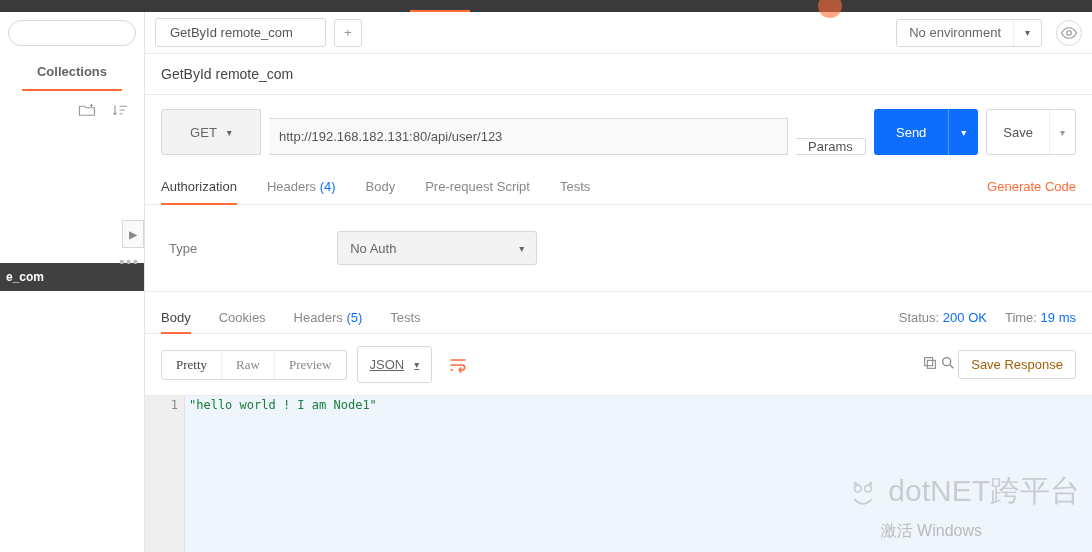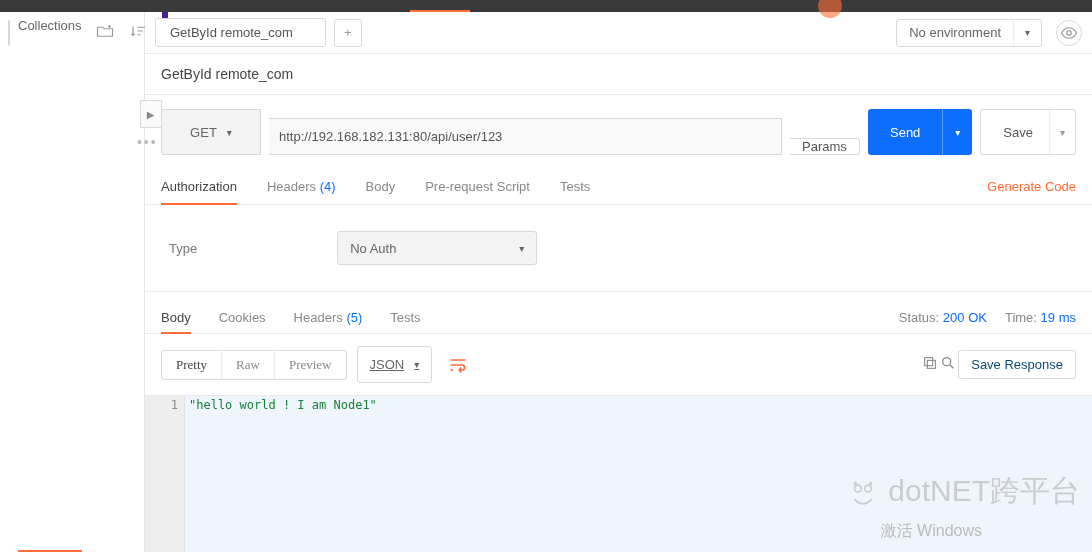--- a/index.html
+++ b/index.html
@@ -1,47 +1,47 @@
 <!DOCTYPE html>
 <html><head>
 <meta charset="utf-8">
 <style>
   * { box-sizing: border-box; margin: 0; padding: 0; font-family: -apple-system, "Segoe UI", Arial, sans-serif; }
   body { width: 1092px; height: 552px; overflow: hidden; background: #fff; font-size: 13px; color: #333; position: relative; }
   .topbar { height: 12px; background: #3a3a3a; position: relative; }
   .topbar .orange-underline { position: absolute; left: 410px; top: 10px; width: 60px; height: 2px; background: #ff6c37; }
   .topbar .circle { position: absolute; right: 250px; top: -6px; width: 24px; height: 24px; border-radius: 50%; background: #ff6c37; opacity: .6; }
   .main { display: flex; height: 540px; }
-  .sidebar { width: 145px; border-right: 1px solid #e5e5e5; display: flex; flex-direction: row; }
+  .sidebar { width: 145px; border-right: 1px solid #e5e5e5; display: flex; flex-direction: column; font-weight: bold; }
   .search-pill { margin: 8px 8px 12px 8px; height: 26px; border: 1px solid #d8d8d8; border-radius: 14px; background: #fff; }
   .collections-tab { text-align: center; color: #666; padding: 6px 0 10px 0; border-bottom: 2px solid #ff6c37; margin: 0 auto; width: 100px; }
   .sidebar-tools { display: flex; justify-content: flex-end; gap: 16px; padding: 12px 14px; color: #999; }
   .folder-icon svg, .sort-icon svg { width: 18px; height: 14px; }
   .sidebar-spacer { flex: 1; position: relative; }
   .expand-btn { position: absolute; right: 0; top: 88px; width: 22px; height: 28px; border: 1px solid #d8d8d8; background: #fafafa; display: flex; align-items: center; justify-content: center; color: #888; }
   .dots-btn { position: absolute; right: 4px; top: 122px; color: #bbb; letter-spacing: 2px; font-size: 14px; }
   .coll-item { height: 28px; line-height: 28px; padding-left: 6px; font-size: 12px; color: #555; overflow: hidden; }
-  .coll-item.active { background: #4c1d95; color: #fff; }
+  .coll-item.active { background: #404040; color: #fff; }
   .content { flex: 1; display: flex; flex-direction: column; position: relative; }
   .tab-row { display: flex; align-items: center; padding: 6px 10px; border-bottom: 1px solid #eaeaea; gap: 8px; }
   .tab { border: 1px solid #d8d8d8; border-radius: 3px; padding: 6px 32px 6px 14px; color: #555; background: #fff; position: relative; }
   .tab-add { width: 28px; height: 28px; border: 1px solid #d8d8d8; border-radius: 3px; display: flex; align-items: center; justify-content: center; color: #999; }
   .env-box { margin-left: auto; display: flex; align-items: center; border: 1px solid #d8d8d8; border-radius: 3px; height: 28px; }
   .env-box span { padding: 0 12px; color: #666; }
   .env-chevron { width: 28px; height: 100%; display: flex; align-items: center; justify-content: center; border-left: 1px solid #eee; color: #999; }
   .eye-btn { width: 26px; height: 26px; border: 1px solid #d8d8d8; border-radius: 50%; margin-left: 6px; display: flex; align-items: center; justify-content: center; color: #999; overflow: hidden; }
   .req-name { padding: 12px 16px; color: #444; font-size: 14px; border-bottom: 1px solid #eaeaea; }
   .url-row { display: flex; gap: 8px; padding: 14px 16px; align-items: stretch; }
   .method-sel { width: 100px; background: #f3f3f3; border: 1px solid #d8d8d8; border-radius: 3px 0 0 3px; display: flex; align-items: center; justify-content: center; color: #666; gap: 10px; }
   .url-input { flex: 1; border: 1px solid #d8d8d8; border-left: none; background: #f9f9f9; padding: 0 10px; display: flex; align-items: center; color: #555; border-radius: 0; margin-top: 9px; }
   .params-btn { width: 70px; border: 1px solid #d8d8d8; border-left: none; border-radius: 0 3px 3px 0; display: flex; align-items: center; justify-content: center; color: #555; background: #fff; margin-top: 29px; }
   .send-btn { background: #0d6efd; color: #fff; border-radius: 3px; display: flex; align-items: center; }
   .send-btn .lbl { padding: 0 22px; }
   .send-btn .chev { width: 30px; height: 100%; display: flex; align-items: center; justify-content: center; border-left: 1px solid rgba(255,255,255,.3); }
-  .save-btn { border: 1px solid #d8d8d8; border-radius: 3px; display: flex; align-items: center; color: #555; padding-left: 6px; }
+  .save-btn { border: 1px solid #d8d8d8; border-radius: 3px; display: flex; align-items: center; color: #555; }
   .save-btn .lbl { padding: 0 16px; }
   .save-btn .chev { width: 26px; height: 100%; display: flex; align-items: center; justify-content: center; border-left: 1px solid #eee; color: #999; }
   .req-tabs { display: flex; gap: 30px; padding: 0 16px; border-bottom: 1px solid #eaeaea; align-items: center; }
   .req-tab { padding: 10px 0; color: #888; position: relative; }
   .req-tab.active { color: #444; }
   .req-tab.active::after { content: ""; position: absolute; left: 0; right: 0; bottom: -1px; height: 2px; background: #ff6c37; }
   .req-tab .badge { color: #0d6efd; }
   .gen-code { margin-left: auto; color: #ff6c37; padding: 10px 0; }
   .auth-panel { display: flex; align-items: center; gap: 140px; padding: 26px 24px; border-bottom: 1px solid #eaeaea; }
   .auth-label { color: #777; }
@@ -54,21 +54,21 @@
   .resp-status { margin-left: auto; color: #888; display: flex; gap: 18px; align-items: center; }
   .resp-status .val { color: #0d6efd; }
   .view-row { display: flex; align-items: center; gap: 10px; padding: 12px 16px; }
   .view-group { display: flex; border: 1px solid #d8d8d8; border-radius: 3px; }
   .view-btn { padding: 6px 14px; color: #888; font-family: Liberation Serif, serif; }
   .view-btn + .view-btn { border-left: 1px solid #eee; }
   .view-btn.active { color: #444; }
   .json-sel { border: 1px solid #d8d8d8; border-radius: 3px; padding: 10px 12px; display: flex; align-items: center; gap: 10px; color: #666; text-decoration: underline; }
   .wrap-btn { width: 32px; height: 30px; display: flex; align-items: center; justify-content: center; }
   .wrap-btn svg { stroke: #ff6c37; }
-  .view-right { margin-left: auto; display: flex; align-items: center; gap: 2px; color: #0c4a6e; }
+  .view-right { margin-left: auto; display: flex; align-items: center; gap: 2px; color: #a16207; }
   .save-resp { border: 1px solid #d8d8d8; border-radius: 3px; padding: 6px 12px; }
   .code-area { display: flex; border-top: 1px solid #eaeaea; }
   .gutter { width: 40px; background: #eeeeee; border-right: 1px solid #e0e0e0; height: 180px; text-align: right; padding: 2px 6px; font-family: Consolas, monospace; font-size: 12px; color: #888; }
   .code-line { flex:1; height: 180px; background: #eef5fc; font-family: Consolas, monospace; font-size: 12px; padding: 2px 4px; color: #1a7f37; }
   .watermark { position: absolute; right: 12px; bottom: 40px; color: #bbb; font-size: 30px; display: flex; align-items: center; gap: 8px; opacity: .7; }
   .watermark .wm-icon { width: 34px; height: 34px; }
   .activate { position: absolute; right: 110px; bottom: 10px; color: #bbb; font-size: 16px; }
   .chevron { font-size: 10px; }
 </style>
 </head>

